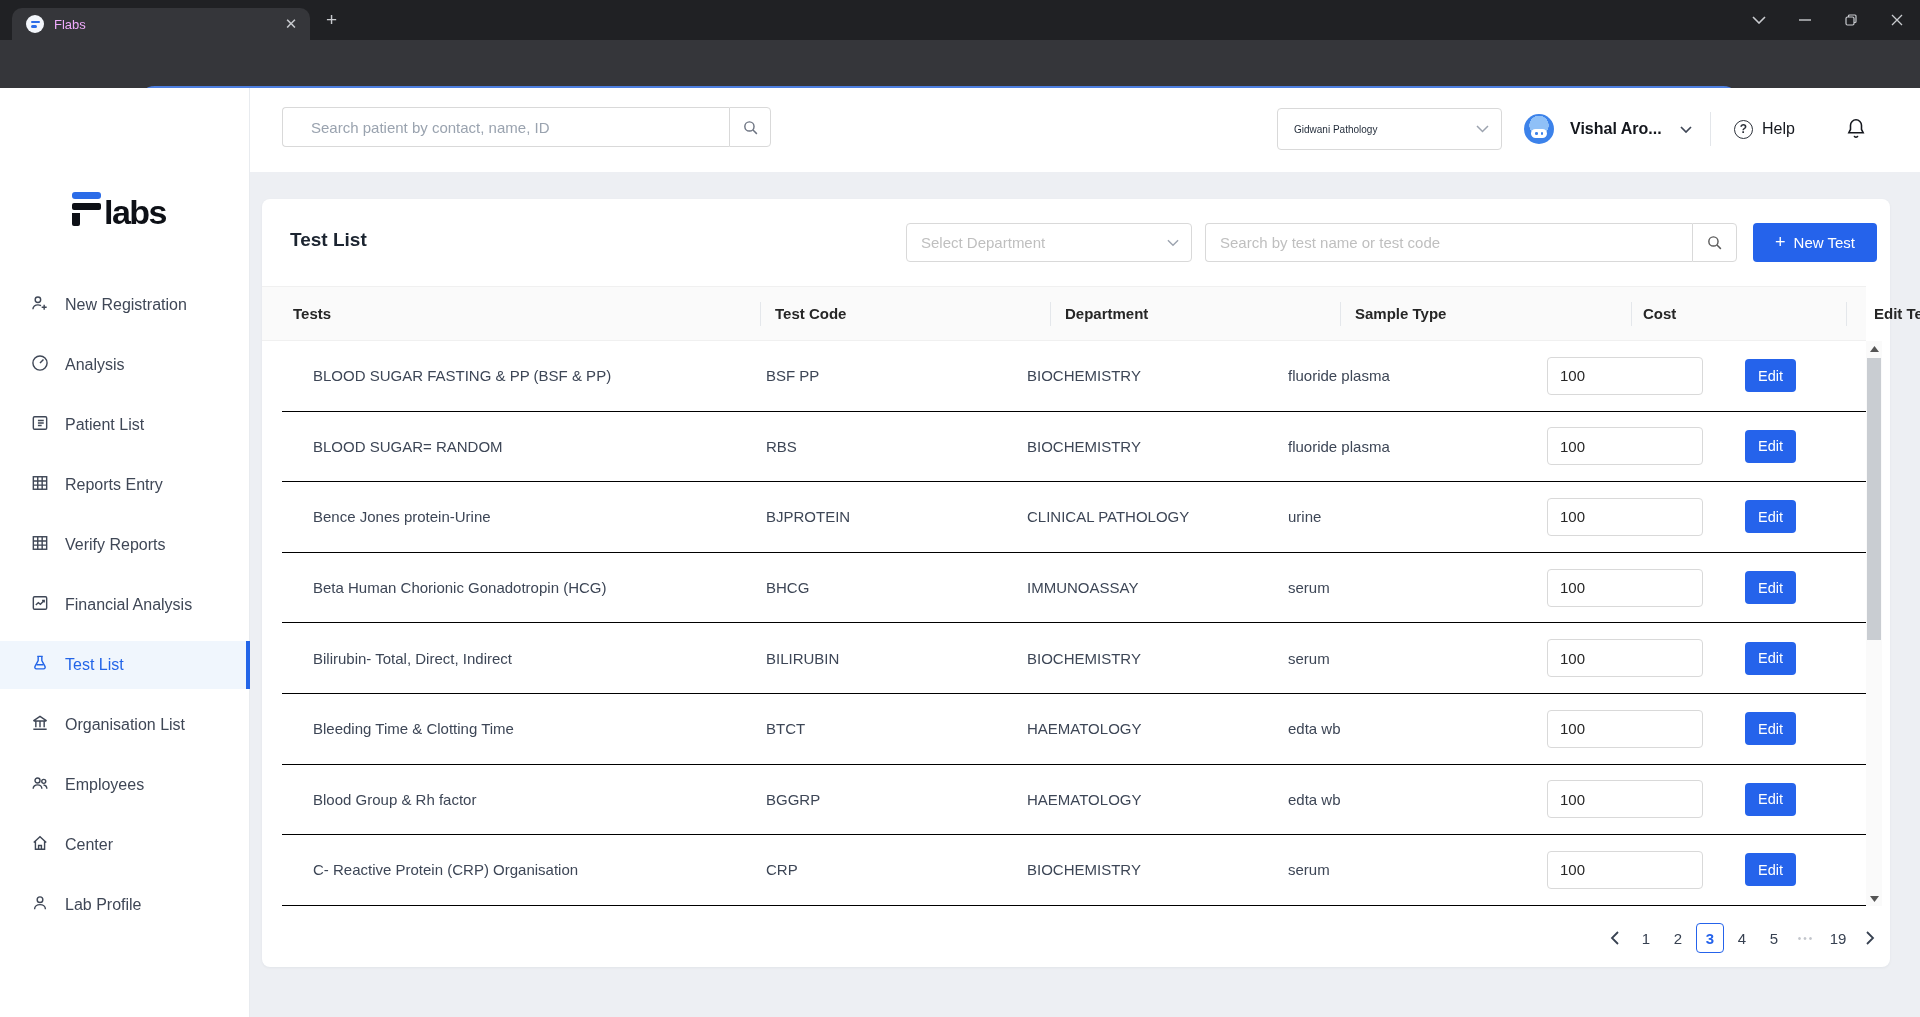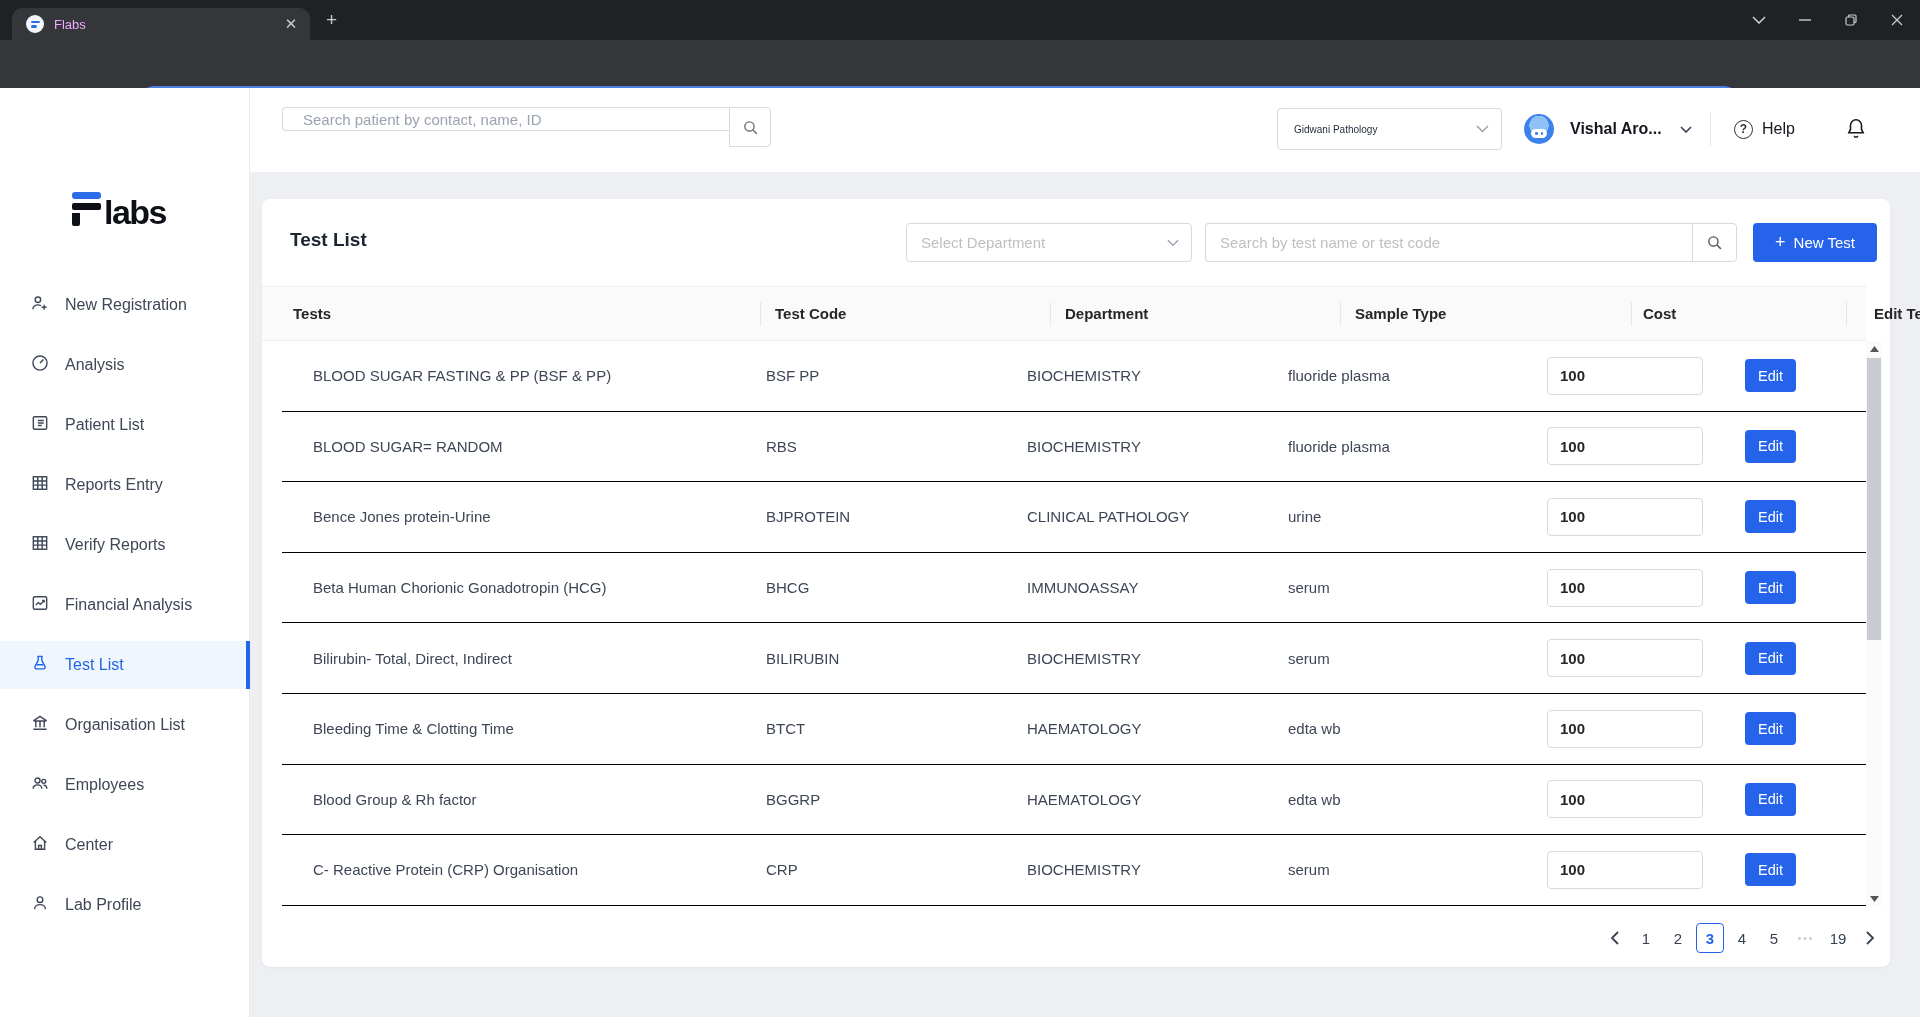--- a/index.html
+++ b/index.html
@@ -41,21 +41,21 @@
   .logo-text { font-size:34px; font-weight:800; letter-spacing:-1.5px; color:#0d1016; line-height:0.82; }
 
   .nav { position:absolute; left:0; top:193px; width:250px; }
   .nav-item { height:48px; margin-bottom:12px; display:flex; align-items:center; padding-left:30px; gap:15px; color:#3f4756; font-size:16px; cursor:pointer; position:relative; }
   .nav-item svg { flex:0 0 auto; }
   .nav-item.active { background:#f0f6fd; color:#2365e8; }
   .nav-item.active::after { content:""; position:absolute; right:0; top:0; width:4px; height:100%; background:#2365e8; }
 
   
   .psearch { position:absolute; left:282px; top:107px; display:flex; }
-  .psearch input { width:447px; height:24px; border:1px solid #d9d9d9; border-right:none; border-radius:4px 0 0 4px; padding:0 20px; font-size:15px; color:#333; outline:none; font-family:inherit; }
+  .psearch input { width:447px; height:40px; border:1px solid #d9d9d9; border-right:none; border-radius:4px 0 0 4px; padding:0 28px; font-size:15px; color:#333; outline:none; font-family:inherit; }
   .psearch input::placeholder { color:#9aa3af; }
   .psearch .sbtn { width:42px; height:40px; border:1px solid #d9d9d9; border-radius:0 4px 4px 0; background:#fff; display:flex; align-items:center; justify-content:center; color:#6b7280; }
 
   .lab-select { position:absolute; left:1277px; top:108px; width:225px; height:42px; border:1px solid #d9d9d9; border-radius:4px; background:#fff; display:flex; align-items:center; padding:0 12px 0 16px; cursor:pointer; }
   .lab-select .val { font-size:10px; color:#1f2937; flex:1; }
   .lab-select .chev { color:#9ca3af; display:flex; }
 
   .bot-avatar { position:absolute; left:1524px; top:114px; width:30px; height:30px; border-radius:50%; background:radial-gradient(circle at 50% 38%, #8fc0f7 0 40%, #3c82ea 41%); display:flex; align-items:flex-end; justify-content:center; }
   .bot-avatar .face { width:16px; height:9px; background:#fff; border-radius:5px; margin-bottom:6px; display:flex; align-items:center; justify-content:center; gap:3px; }
   .bot-avatar .face i { width:2.5px; height:2.5px; border-radius:50%; background:#3c82ea; }
@@ -86,21 +86,21 @@
   .newtest .plus { font-size:18px; line-height:1; margin-top:-2px; }
 
   
   .thead { position:absolute; left:0; top:87px; width:1604px; height:55px; background:#fafafa; border-top:1px solid #f0f0f0; border-bottom:1px solid #f0f0f0; display:grid; grid-template-columns:469px 261px 261px 262px 186px 165px; align-items:center;gap:29px; }
   .thead .th { font-size:15px; font-weight:700; color:#262626; position:relative; }
   .thead .th:not(:first-child)::before { content:""; position:absolute; left:0; top:50%; transform:translateY(-50%); width:1px; height:24px; background:#e4e7eb; }
   .c1 { padding-left:31px; } .c2,.c3,.c4 { padding-left:15px; } .c5 { padding-left:12px; } .c6 { padding-left:28px; }
 
   .tbody { position:absolute; left:0; top:142px; width:1604px; }
   .trow { height:70.6px; border-bottom:1px solid #000000; display:grid; grid-template-columns:469px 261px 261px 262px 186px 165px; align-items:center; font-size:15px; color:#3d4656;margin-left:20px; }
-  .cost-input { width:156px; height:38px; border:1px solid #d9d9d9; border-radius:4px; padding:0 12px; font-size:15px; color:#262626; font-family:inherit; outline:none;font-weight:bold; }
+  .cost-input { width:156px; height:38px; border:1px solid #d9d9d9; border-radius:4px; padding:0 12px; font-size:15px; color:#262626; font-family:inherit; outline:none; }
   .edit-btn { width:51px; height:33px; margin-left:24px; background:#2563eb; color:#fff; border:none; border-radius:4px; font-size:14.5px; font-family:inherit; cursor:pointer; }
 
   
   .vscroll { position:absolute; left:1604px; top:142px; width:16px; height:565px; background:#fafafa; }
   .vscroll .arrow { position:absolute; left:0; width:16px; height:15px; display:flex; align-items:center; justify-content:center; color:#555; }
   .vscroll .arrow.up { top:0; } .vscroll .arrow.down { bottom:0; }
   .vscroll .thumb { position:absolute; left:1px; top:17px; width:14px; height:282px; background:#c9cdd2; }
 
   
   .pagin { position:absolute; right:6px; top:721px; height:36px; display:flex; align-items:center; gap:4px; padding-right:0; }

